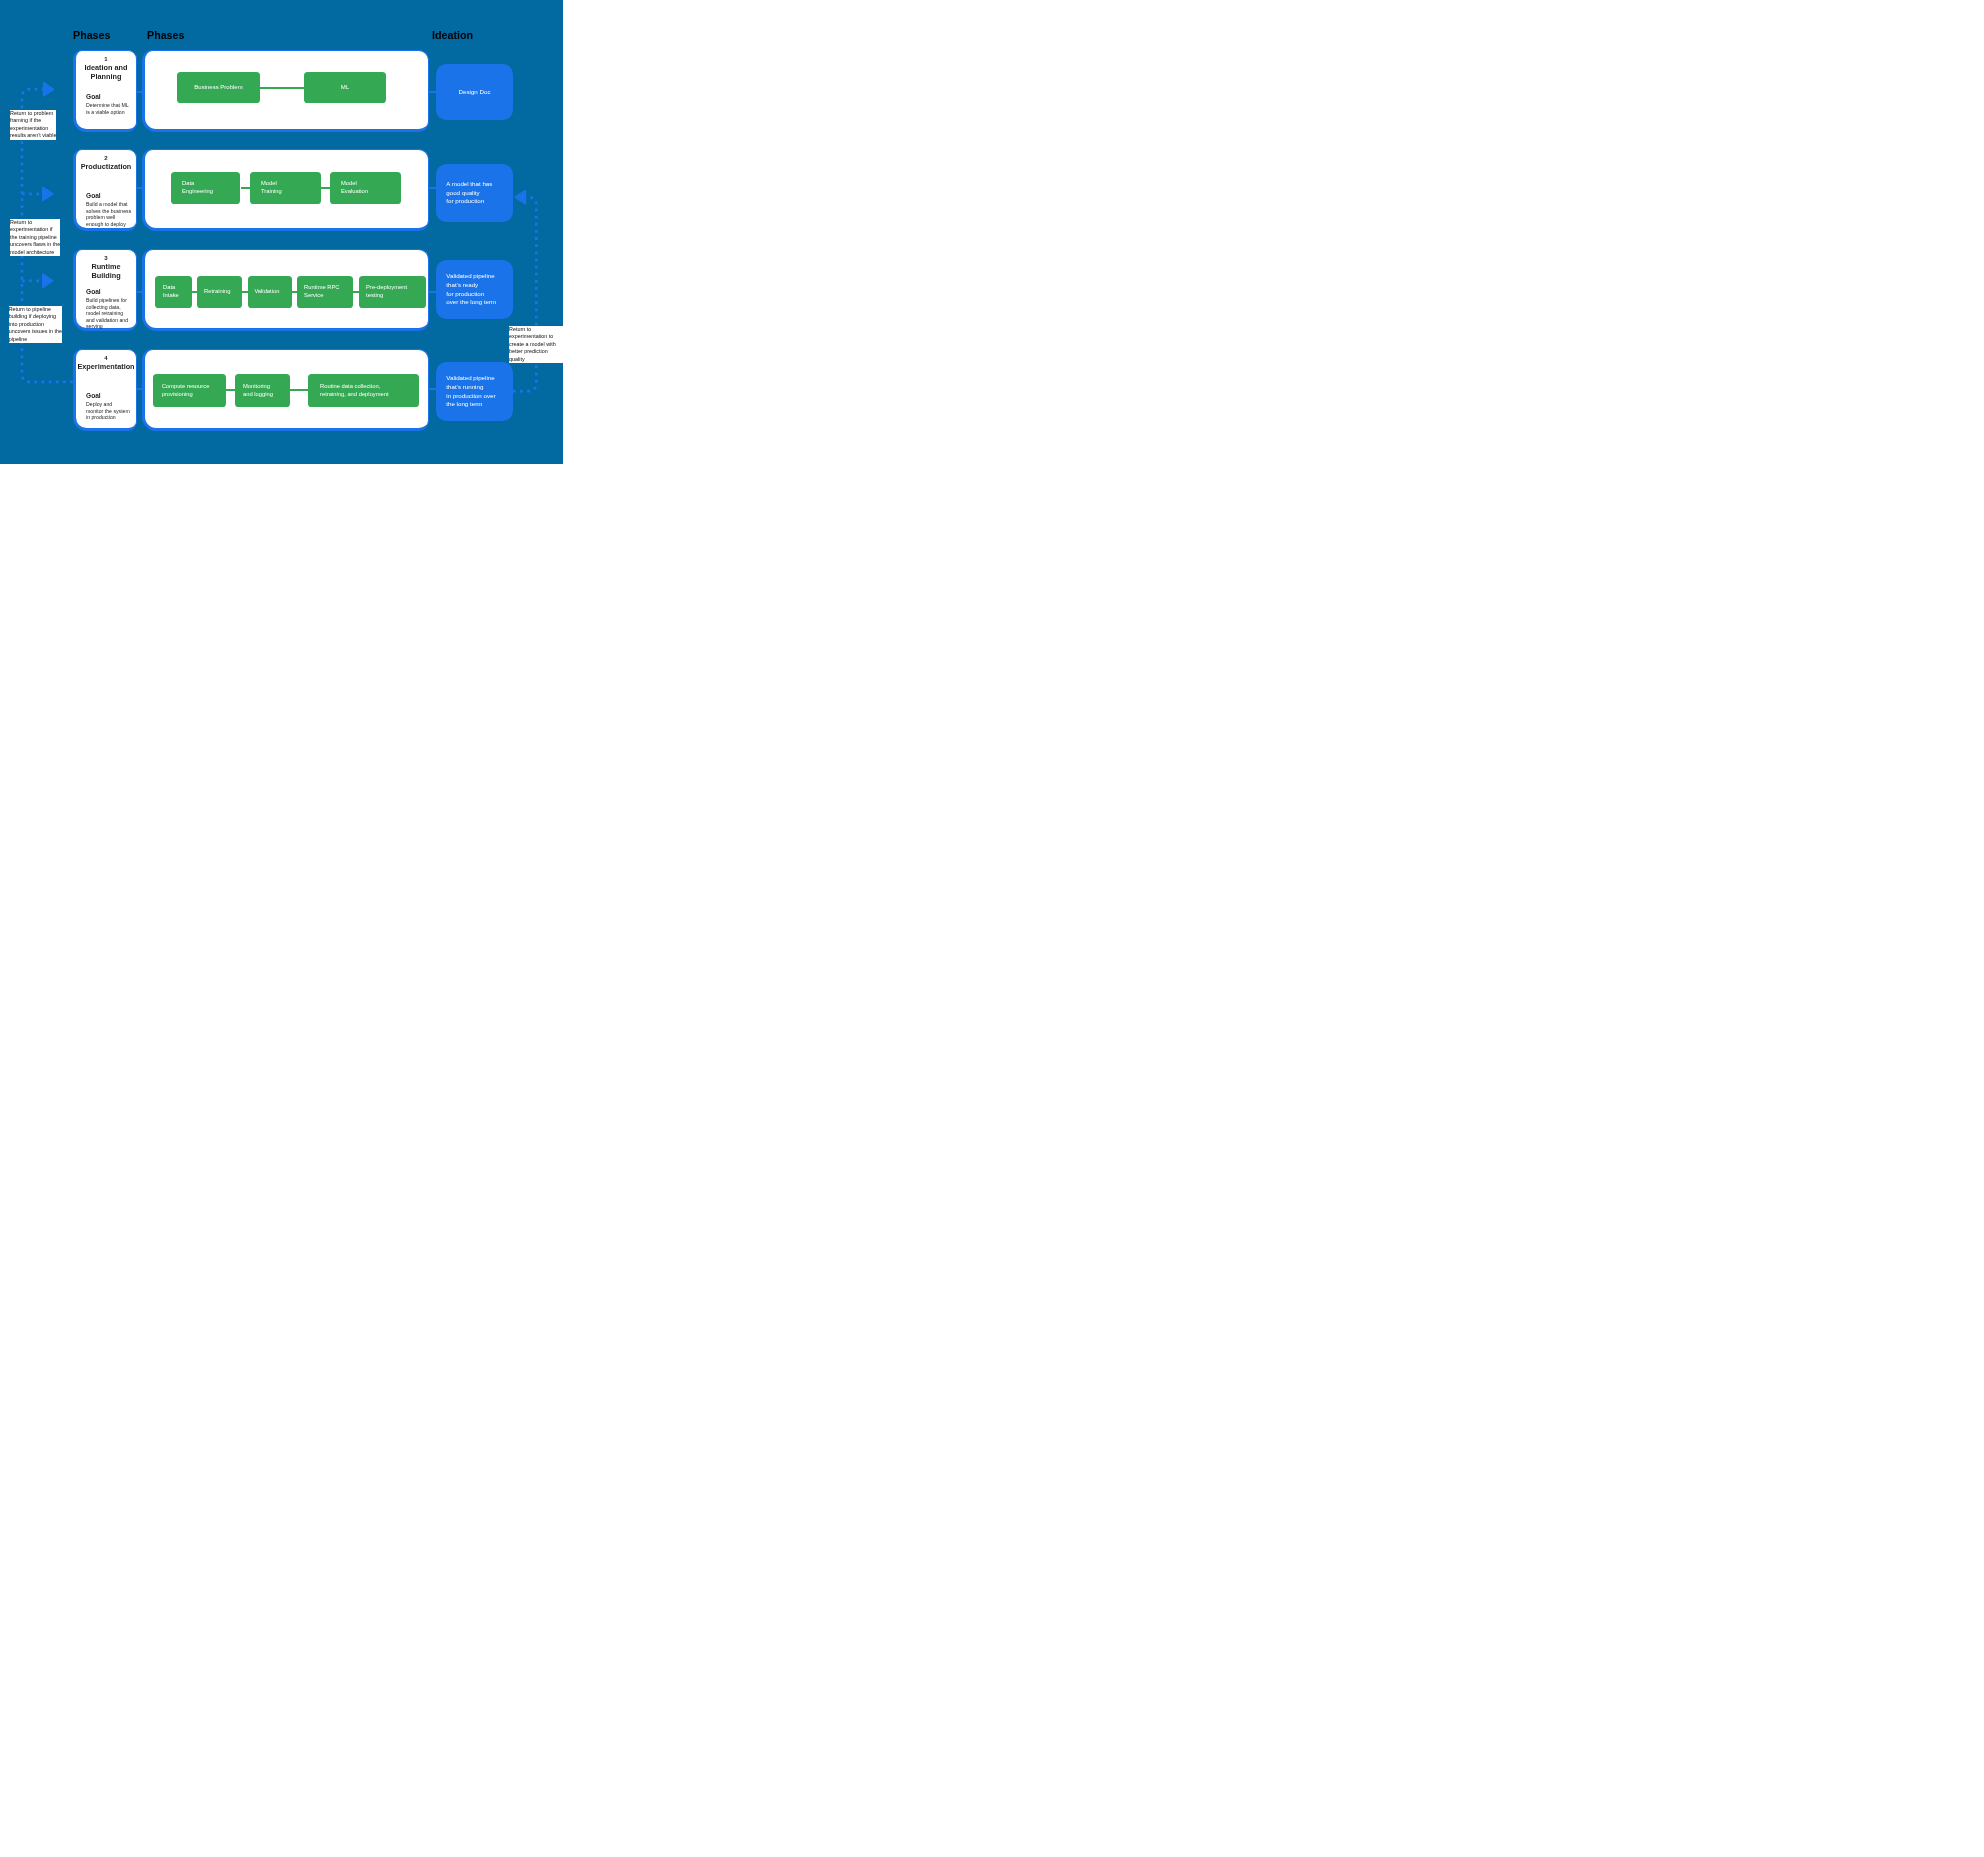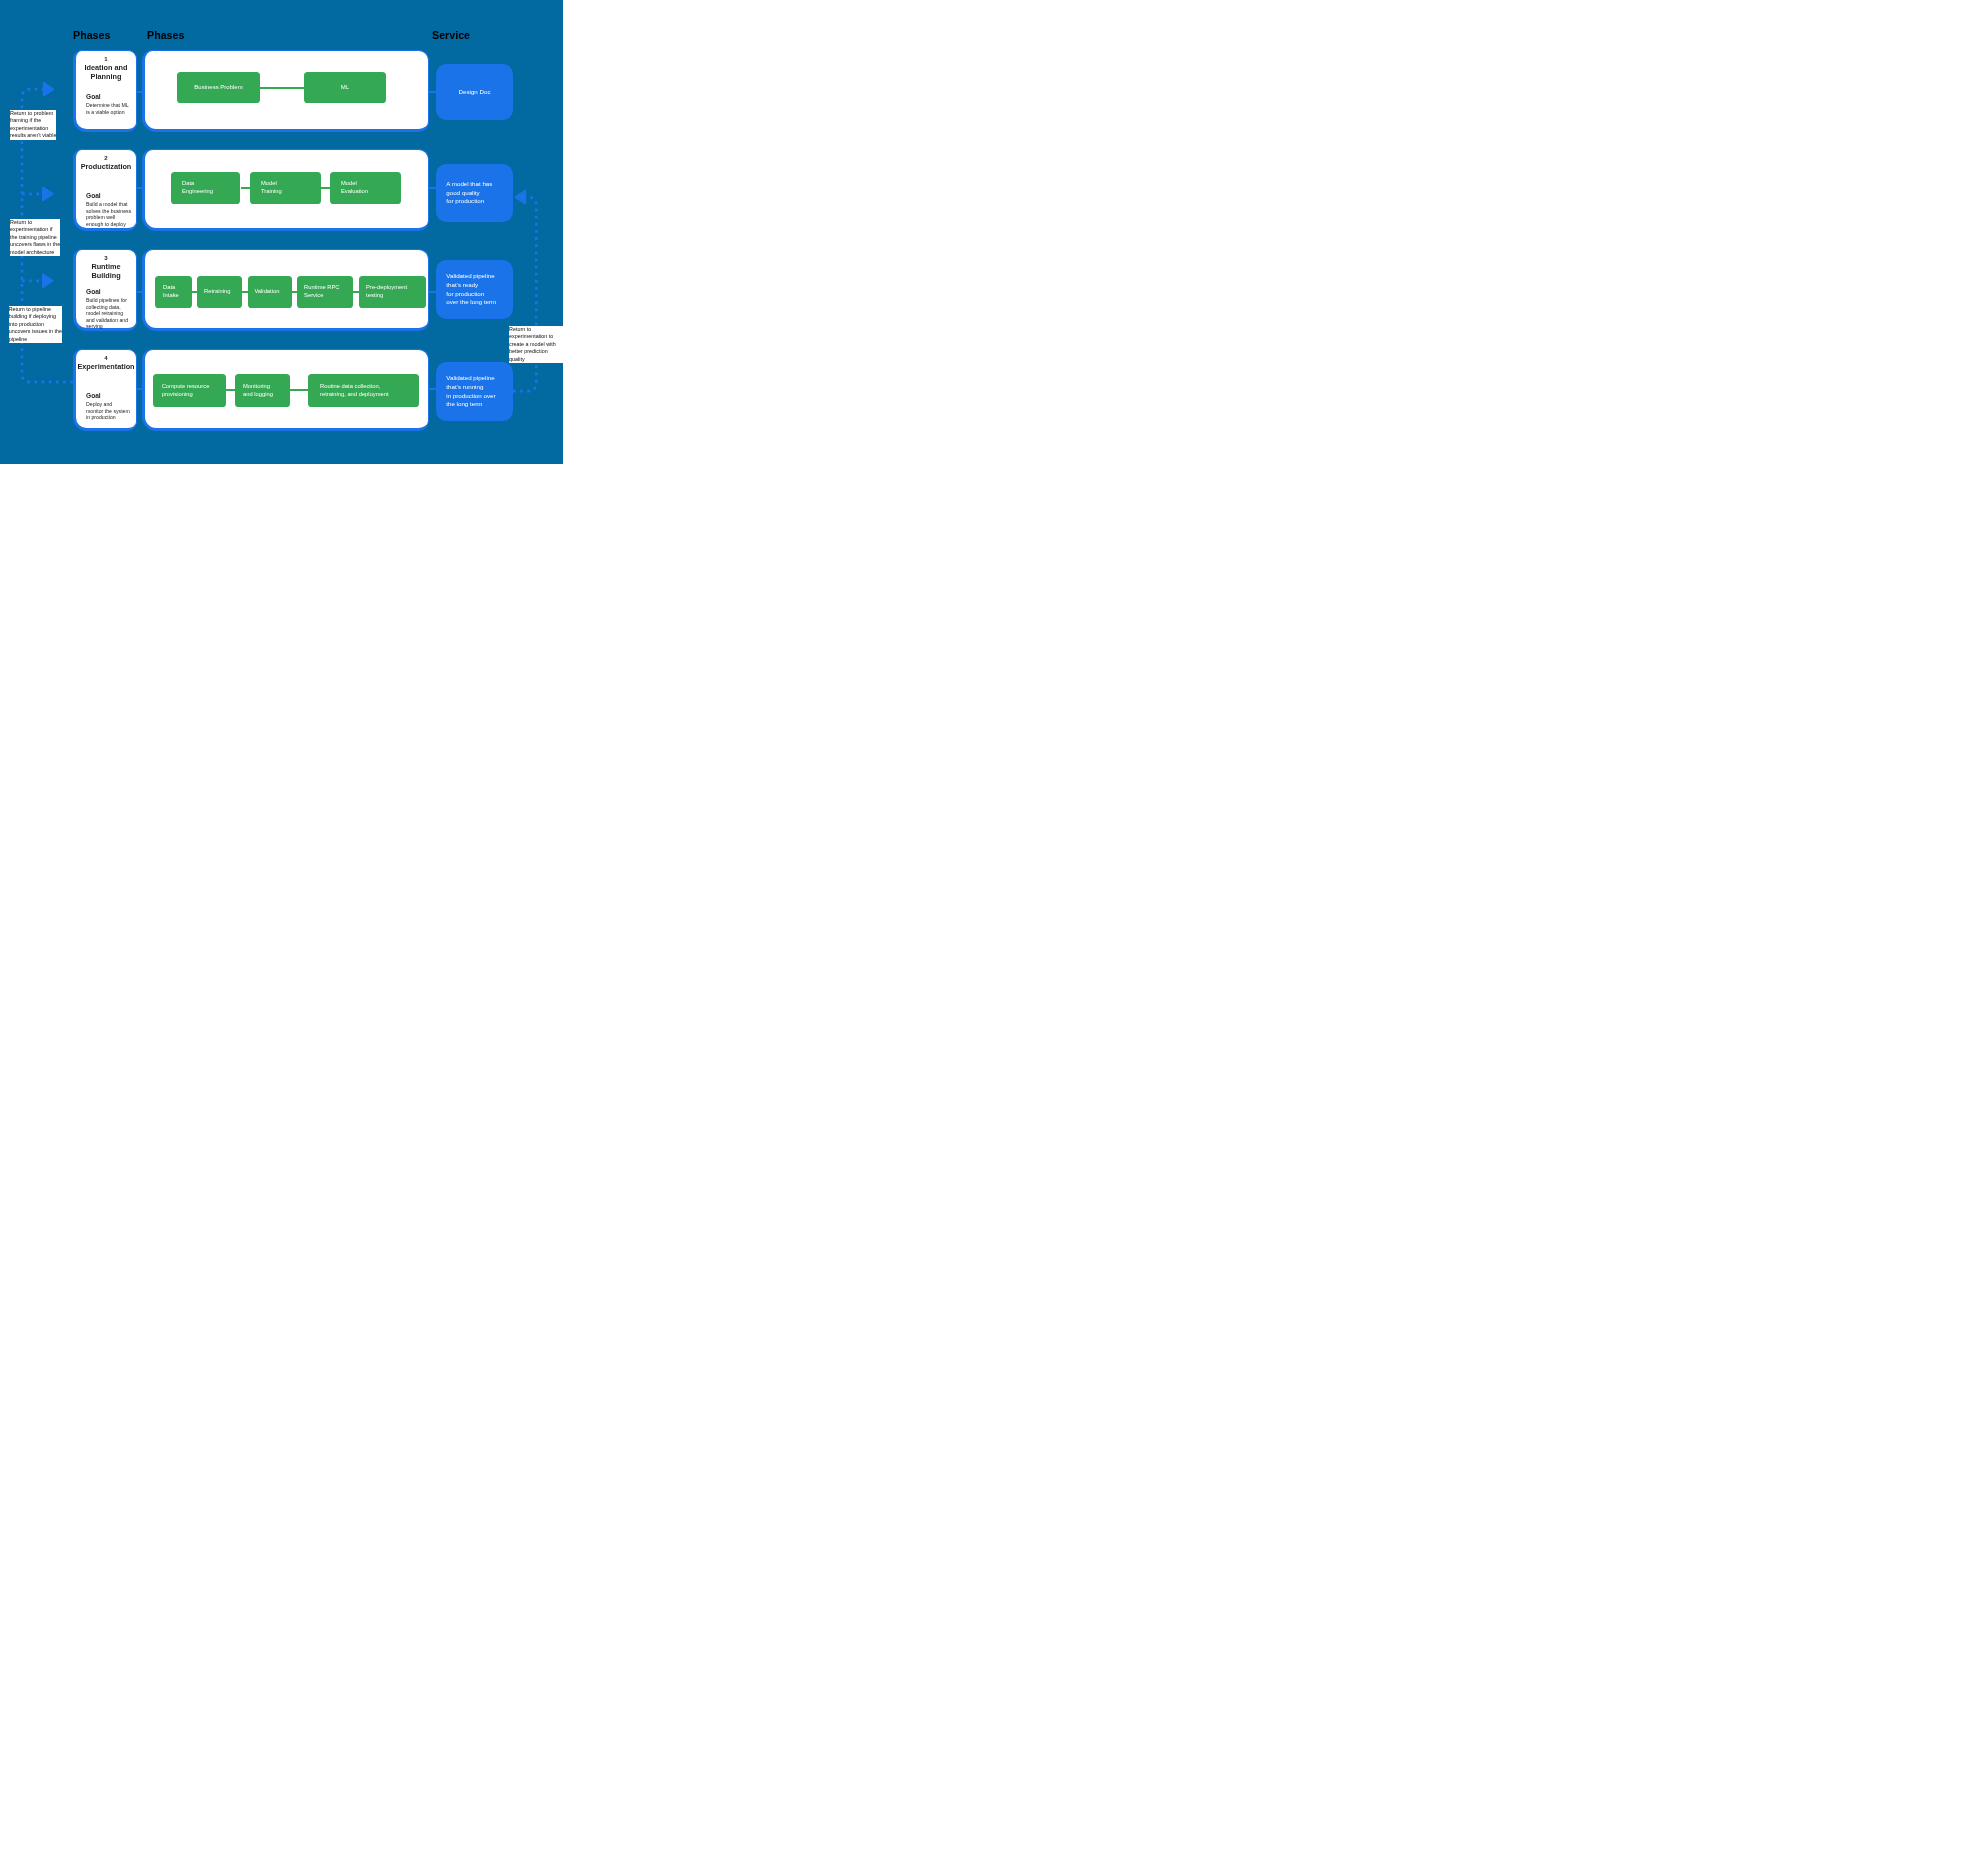--- a/index.html
+++ b/index.html
@@ -32,21 +32,21 @@
   .note{position:absolute;font-size:5.4px;line-height:1.38;white-space:pre-line;
       background:#ffffff;z-index:4;color:#111;}
 </style>
 </head>
 <body>
 
 <div class="canvas">
 
   <div class="hdr" style="left:73px;top:29px;">Phases</div>
   <div class="hdr" style="left:147px;top:29px;">Phases</div>
-  <div class="hdr" style="left:432px;top:29px;">Service</div>
+  <div class="hdr" style="left:432px;top:29px;">Ideation</div>
 
   <svg class="overlay" viewBox="0 0 1419 1170" width="563" height="464">
 
     <path d="M 112 225 L 76 225 Q 55 225 55 246 L 55 942 Q 55 963 76 963 L 184 963" fill="none" stroke="#1a73e8" stroke-width="7" stroke-dasharray="7 11"></path>
     <polygon points="110,209 110,241 134,225" fill="#1a73e8" stroke="#1a73e8" stroke-width="5" stroke-linejoin="round"></polygon>
 
     <path d="M 55 489 L 108 489" fill="none" stroke="#1a73e8" stroke-width="7" stroke-dasharray="7 11"></path>
     <polygon points="108,473 108,505 132,489" fill="#1a73e8" stroke="#1a73e8" stroke-width="5" stroke-linejoin="round"></polygon>
 
     <path d="M 55 708 L 108 708" fill="none" stroke="#1a73e8" stroke-width="7" stroke-dasharray="7 11"></path>

